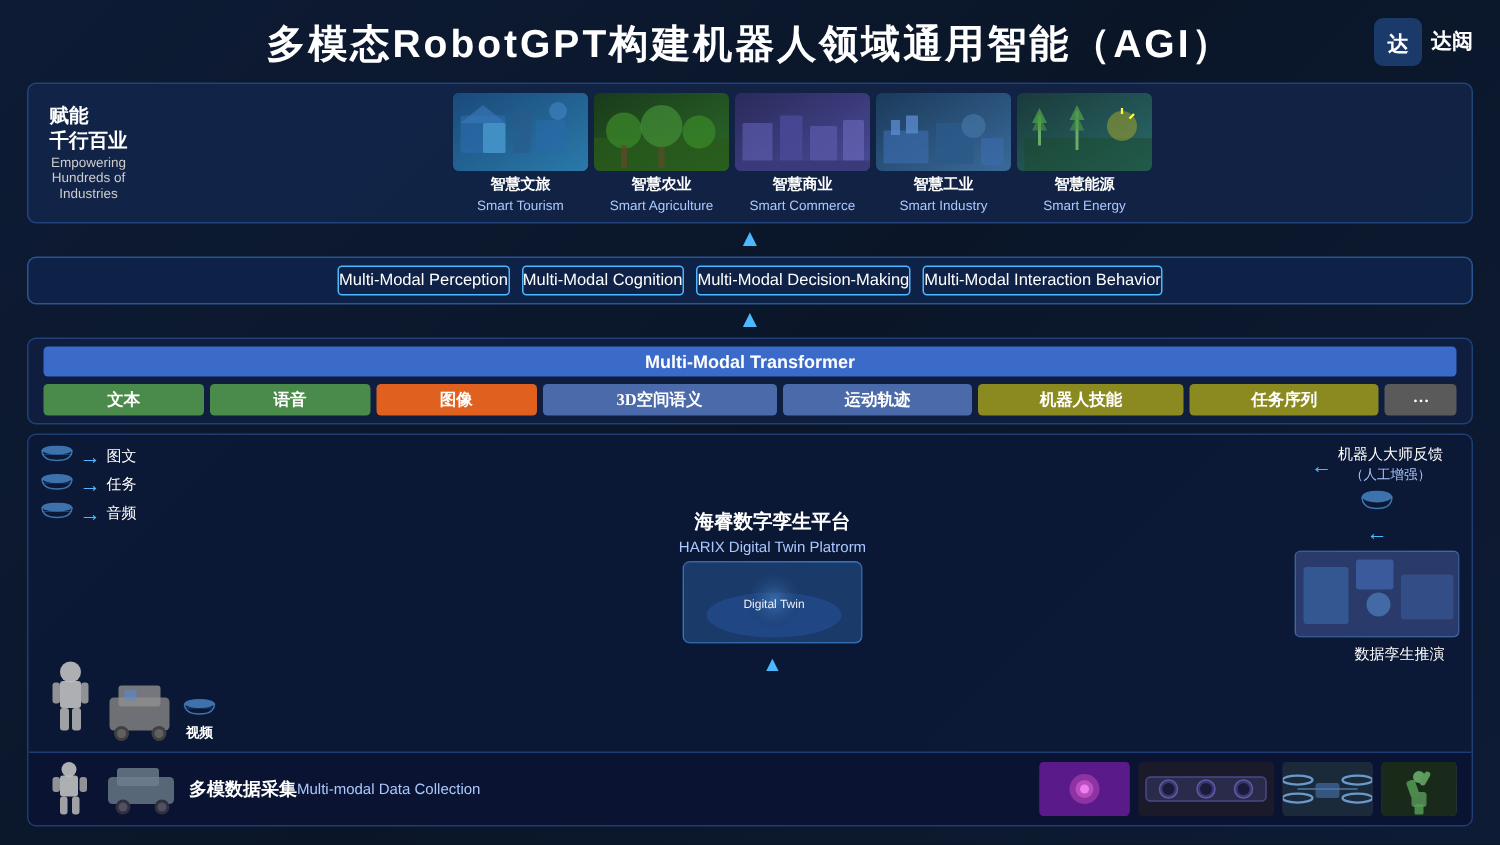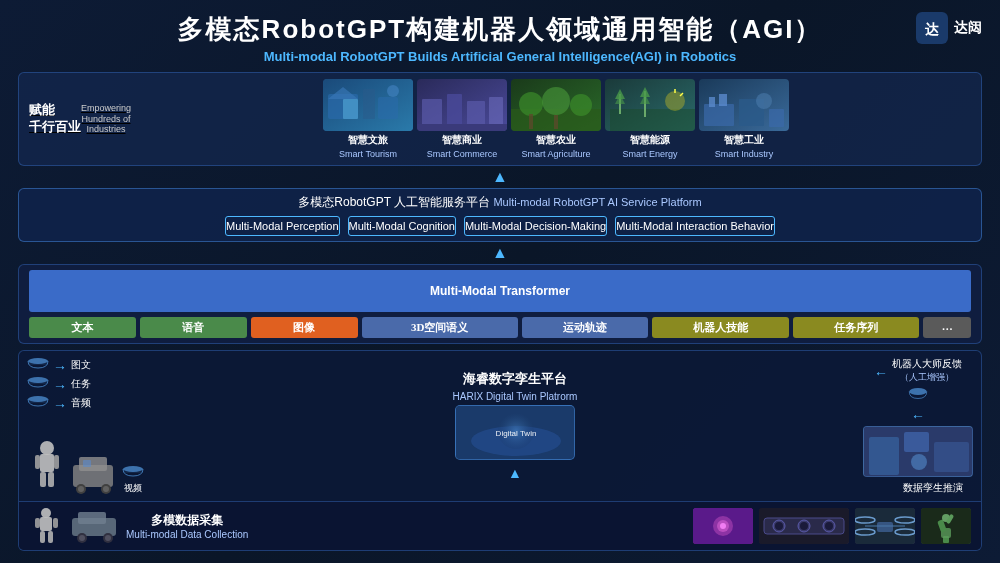--- a/index.html
+++ b/index.html
@@ -64,24 +64,23 @@
       background: rgba(20, 40, 80, 0.7);
       border: 1px solid rgba(50, 100, 180, 0.5);
       border-radius: 6px;
       padding: 6px 10px;
       display: flex;
       align-items: center;
       gap: 10px;
     }
     .industry-label {
       display: flex;
-      flex-direction: row;
+      flex-direction: column;
       align-items: center;
       min-width: 60px;
-      text-decoration: underline;
     }
     .industry-label-zh {
       color: #fff;
       font-size: 13px;
       font-weight: bold;
       line-height: 1.3;
     }
     .industry-label-en {
       color: #ccc;
       font-size: 9px;
@@ -177,21 +176,21 @@
       color: #aac8ff;
       font-size: 11px;
     }
     .transformer-bar {
       background: #3a6bc8;
       border-radius: 3px;
       text-align: center;
       color: #fff;
       font-size: 12px;
       font-weight: bold;
-      padding: 14px 0;
+      padding: 3px 0;
       margin-bottom: 5px;
     }
     .modality-items {
       display: flex;
       gap: 4px;
     }
     .modality-item {
       flex: 1;
       border-radius: 3px;
       text-align: center;
@@ -271,21 +270,20 @@
   <div class="logo">
     <svg class="logo-icon" viewBox="0 0 32 32">
       <rect width="32" height="32" rx="6" fill="#1a3a6a"></rect>
       <text x="16" y="22" text-anchor="middle" fill="#fff" font-size="14" font-weight="bold">达</text>
     </svg>
     <span class="logo-text">达闼</span>
   </div>
 
   <div class="header">
     <div class="header-title-zh">多模态RobotGPT构建机器人领域通用智能（AGI）</div>
-    <div class="header-title-en">Multi-modal RobotGPT Builds Artificial General Intelligence(AGI) in Robotics</div>
   </div>
 
   <div class="industry-section">
     <div class="industry-label">
       <div class="industry-label-zh">
         <span>赋能</span><br>
         <span>千行百业</span>
       </div>
       <div class="industry-label-en">Empowering<br>Hundreds of<br>Industries</div>
     </div>
@@ -310,57 +308,79 @@
             </svg>
         </div>
         <div class="industry-caption-zh">智慧文旅</div>
         <div class="industry-caption-en">Smart Tourism</div>
       </div>
 
       <div class="industry-item">
         <div class="industry-image">
           <svg width="90" height="52" viewBox="0 0 90 52">
               <defs>
-                <linearGradient id="g3" x1="0%" y1="0%" x2="100%" y2="100%">
-                  <stop offset="0%" style="stop-color:#2a2a5a"></stop>
-                  <stop offset="100%" style="stop-color:#4a4a9a"></stop>
-                </linearGradient>
-              </defs>
-              <rect width="90" height="52" fill="url(#g3)"></rect>
-              <rect x="5" y="20" width="20" height="28" rx="1" fill="#5a5aaa" opacity="0.7"></rect>
-              <rect x="30" y="15" width="15" height="33" rx="1" fill="#4a4a9a" opacity="0.8"></rect>
-              <rect x="50" y="22" width="18" height="26" rx="1" fill="#5a5aaa" opacity="0.7"></rect>
-              <rect x="72" y="18" width="14" height="30" rx="1" fill="#6a6abb" opacity="0.6"></rect>
-              <rect x="0" y="45" width="90" height="7" fill="#3a3a7a"></rect>
-            </svg>
-        </div>
-        <div class="industry-caption-zh">智慧商业</div>
-        <div class="industry-caption-en">Smart Commerce</div>
-      </div>
-
-      <div class="industry-item">
-        <div class="industry-image">
-          <svg width="90" height="52" viewBox="0 0 90 52">
-              <defs>
                 <linearGradient id="g2" x1="0%" y1="0%" x2="100%" y2="100%">
                   <stop offset="0%" style="stop-color:#1a3a1a"></stop>
                   <stop offset="100%" style="stop-color:#2a6a2a"></stop>
                 </linearGradient>
               </defs>
               <rect width="90" height="52" fill="url(#g2)"></rect>
               <rect x="0" y="30" width="90" height="22" fill="#2a5a1a" opacity="0.7"></rect>
               <circle cx="20" cy="25" r="12" fill="#3a8a2a" opacity="0.7"></circle>
               <circle cx="45" cy="22" r="14" fill="#4a9a3a" opacity="0.6"></circle>
               <circle cx="70" cy="26" r="11" fill="#3a8a2a" opacity="0.7"></circle>
               <rect x="18" y="35" width="4" height="15" fill="#5a4a2a" opacity="0.8"></rect>
               <rect x="43" y="36" width="4" height="14" fill="#5a4a2a" opacity="0.8"></rect>
             </svg>
         </div>
         <div class="industry-caption-zh">智慧农业</div>
         <div class="industry-caption-en">Smart Agriculture</div>
+      </div>
+
+      <div class="industry-item">
+        <div class="industry-image">
+          <svg width="90" height="52" viewBox="0 0 90 52">
+              <defs>
+                <linearGradient id="g3" x1="0%" y1="0%" x2="100%" y2="100%">
+                  <stop offset="0%" style="stop-color:#2a2a5a"></stop>
+                  <stop offset="100%" style="stop-color:#4a4a9a"></stop>
+                </linearGradient>
+              </defs>
+              <rect width="90" height="52" fill="url(#g3)"></rect>
+              <rect x="5" y="20" width="20" height="28" rx="1" fill="#5a5aaa" opacity="0.7"></rect>
+              <rect x="30" y="15" width="15" height="33" rx="1" fill="#4a4a9a" opacity="0.8"></rect>
+              <rect x="50" y="22" width="18" height="26" rx="1" fill="#5a5aaa" opacity="0.7"></rect>
+              <rect x="72" y="18" width="14" height="30" rx="1" fill="#6a6abb" opacity="0.6"></rect>
+              <rect x="0" y="45" width="90" height="7" fill="#3a3a7a"></rect>
+            </svg>
+        </div>
+        <div class="industry-caption-zh">智慧商业</div>
+        <div class="industry-caption-en">Smart Commerce</div>
+      </div>
+
+      <div class="industry-item">
+        <div class="industry-image">
+          <svg width="90" height="52" viewBox="0 0 90 52">
+              <defs>
+                <linearGradient id="g4" x1="0%" y1="0%" x2="100%" y2="100%">
+                  <stop offset="0%" style="stop-color:#1a3a5a"></stop>
+                  <stop offset="100%" style="stop-color:#3a6a9a"></stop>
+                </linearGradient>
+              </defs>
+              <rect width="90" height="52" fill="url(#g4)"></rect>
+              <rect x="5" y="25" width="30" height="22" rx="1" fill="#3a6aaa" opacity="0.7"></rect>
+              <rect x="10" y="18" width="6" height="10" fill="#5a8acc" opacity="0.8"></rect>
+              <rect x="20" y="15" width="8" height="12" fill="#5a8acc" opacity="0.8"></rect>
+              <rect x="40" y="20" width="25" height="27" rx="1" fill="#2a5a8a" opacity="0.8"></rect>
+              <circle cx="65" cy="22" r="8" fill="#4a7aaa" opacity="0.6"></circle>
+              <rect x="70" y="30" width="15" height="18" rx="1" fill="#3a6aaa" opacity="0.7"></rect>
+            </svg>
+        </div>
+        <div class="industry-caption-zh">智慧工业</div>
+        <div class="industry-caption-en">Smart Industry</div>
       </div>
 
       <div class="industry-item">
         <div class="industry-image">
           <svg width="90" height="52" viewBox="0 0 90 52">
               <defs>
                 <linearGradient id="g5" x1="0%" y1="0%" x2="100%" y2="100%">
                   <stop offset="0%" style="stop-color:#1a3a3a"></stop>
                   <stop offset="100%" style="stop-color:#2a6a6a"></stop>
                 </linearGradient>
@@ -374,53 +394,28 @@
               <polygon points="35,18 45,18 40,8" fill="#4a9a4a" opacity="0.8"></polygon>
               <polygon points="35,25 45,25 40,15" fill="#4a9a4a" opacity="0.6"></polygon>
               <circle cx="70" cy="22" r="10" fill="#aaaa2a" opacity="0.5"></circle>
               <line x1="70" y1="10" x2="70" y2="14" stroke="#ffff4a" stroke-width="1.5"></line>
               <line x1="78" y1="14" x2="75" y2="17" stroke="#ffff4a" stroke-width="1.5"></line>
             </svg>
         </div>
         <div class="industry-caption-zh">智慧能源</div>
         <div class="industry-caption-en">Smart Energy</div>
       </div>
-
-      <div class="industry-item">
-        <div class="industry-image">
-          <svg width="90" height="52" viewBox="0 0 90 52">
-              <defs>
-                <linearGradient id="g4" x1="0%" y1="0%" x2="100%" y2="100%">
-                  <stop offset="0%" style="stop-color:#1a3a5a"></stop>
-                  <stop offset="100%" style="stop-color:#3a6a9a"></stop>
-                </linearGradient>
-              </defs>
-              <rect width="90" height="52" fill="url(#g4)"></rect>
-              <rect x="5" y="25" width="30" height="22" rx="1" fill="#3a6aaa" opacity="0.7"></rect>
-              <rect x="10" y="18" width="6" height="10" fill="#5a8acc" opacity="0.8"></rect>
-              <rect x="20" y="15" width="8" height="12" fill="#5a8acc" opacity="0.8"></rect>
-              <rect x="40" y="20" width="25" height="27" rx="1" fill="#2a5a8a" opacity="0.8"></rect>
-              <circle cx="65" cy="22" r="8" fill="#4a7aaa" opacity="0.6"></circle>
-              <rect x="70" y="30" width="15" height="18" rx="1" fill="#3a6aaa" opacity="0.7"></rect>
-            </svg>
-        </div>
-        <div class="industry-caption-zh">智慧工业</div>
-        <div class="industry-caption-en">Smart Industry</div>
-      </div>
     </div>
   </div>
 
   <div class="arrow-up-container">
     <span class="arrow-up">▲</span>
   </div>
 
   <div class="service-platform">
-    <div class="service-platform-title">
-      多模态RobotGPT 人工智能服务平台 <span>Multi-modal RobotGPT AI Service Platform</span>
-    </div>
     <div class="service-capabilities">
       <div class="capability-box">Multi-Modal Perception</div>
       <div class="capability-box">Multi-Modal Cognition</div>
       <div class="capability-box">Multi-Modal Decision-Making</div>
       <div class="capability-box">Multi-Modal Interaction Behavior</div>
     </div>
   </div>
 
   <div class="arrow-up-container">
     <span class="arrow-up">▲</span>
@@ -485,21 +480,21 @@
           </svg>
           <svg width="45" height="48" viewBox="0 0 45 48">
             <rect x="2" y="18" width="40" height="22" rx="3" fill="#808080" opacity="0.85"></rect>
             <rect x="8" y="10" width="28" height="14" rx="2" fill="#909090" opacity="0.8"></rect>
             <circle cx="10" cy="42" r="5" fill="#404040"></circle>
               <circle cx="10" cy="42" r="3" fill="#606060"></circle>
             <circle cx="35" cy="42" r="5" fill="#404040"></circle>
               <circle cx="35" cy="42" r="3" fill="#606060"></circle>
             <rect x="12" y="13" width="8" height="7" rx="1" fill="#5a8acc" opacity="0.6"></rect>
           </svg>
-          <div style="display:flex;flex-direction:column;align-items:center;gap:2px;margin-left:2px;">
+          <div style="display:flex;flex-direction:column;align-items:center;gap:2px;margin-left:2px;font-weight:bold;">
             <svg width="22" height="14" viewBox="0 0 22 14">
                 <ellipse cx="11" cy="3" rx="10" ry="3" fill="#4a8acc" opacity="0.8"></ellipse>
                 <path d="M1 3 Q1 10 11 10 Q21 10 21 3" fill="none" stroke="#4a8acc" stroke-width="1" opacity="0.8"></path>
                 <line x1="1" y1="6" x2="21" y2="6" stroke="#4a8acc" stroke-width="0.5" opacity="0.5"></line>
               </svg>
             <span style="color:#fff;font-size:9px;">视频</span>
           </div>
         </div>
       </div>
 
@@ -566,21 +561,21 @@
           <rect x="19" y="24" width="5" height="12" rx="2" fill="#b0b0b0" opacity="0.9"></rect>
         </svg>
         <svg width="50" height="36" viewBox="0 0 50 36">
           <rect x="2" y="10" width="44" height="18" rx="3" fill="#607080" opacity="0.9"></rect>
           <rect x="8" y="4" width="28" height="12" rx="2" fill="#708090" opacity="0.8"></rect>
           <circle cx="12" cy="30" r="5" fill="#303040"></circle>
             <circle cx="12" cy="30" r="3" fill="#505060"></circle>
           <circle cx="38" cy="30" r="5" fill="#303040"></circle>
             <circle cx="38" cy="30" r="3" fill="#505060"></circle>
         </svg>
-        <div style="display:flex;flex-direction:column;align-items:center;">
+        <div style="display:flex;align-items:center;">
           <span style="color:#fff;font-size:12px;font-weight:bold;">多模数据采集</span>
           <span style="color:#aac8ff;font-size:10px;">Multi-modal Data Collection</span>
         </div>
       </div>
 
       <div class="collection-images">
 
         <div style="width:60px;height:36px;background:linear-gradient(135deg,#6a2a9a,#9a2a6a);border-radius:3px;overflow:hidden;">
           <svg width="60" height="36" viewBox="0 0 60 36">
               <rect width="60" height="36" fill="#5a1a8a"></rect>

